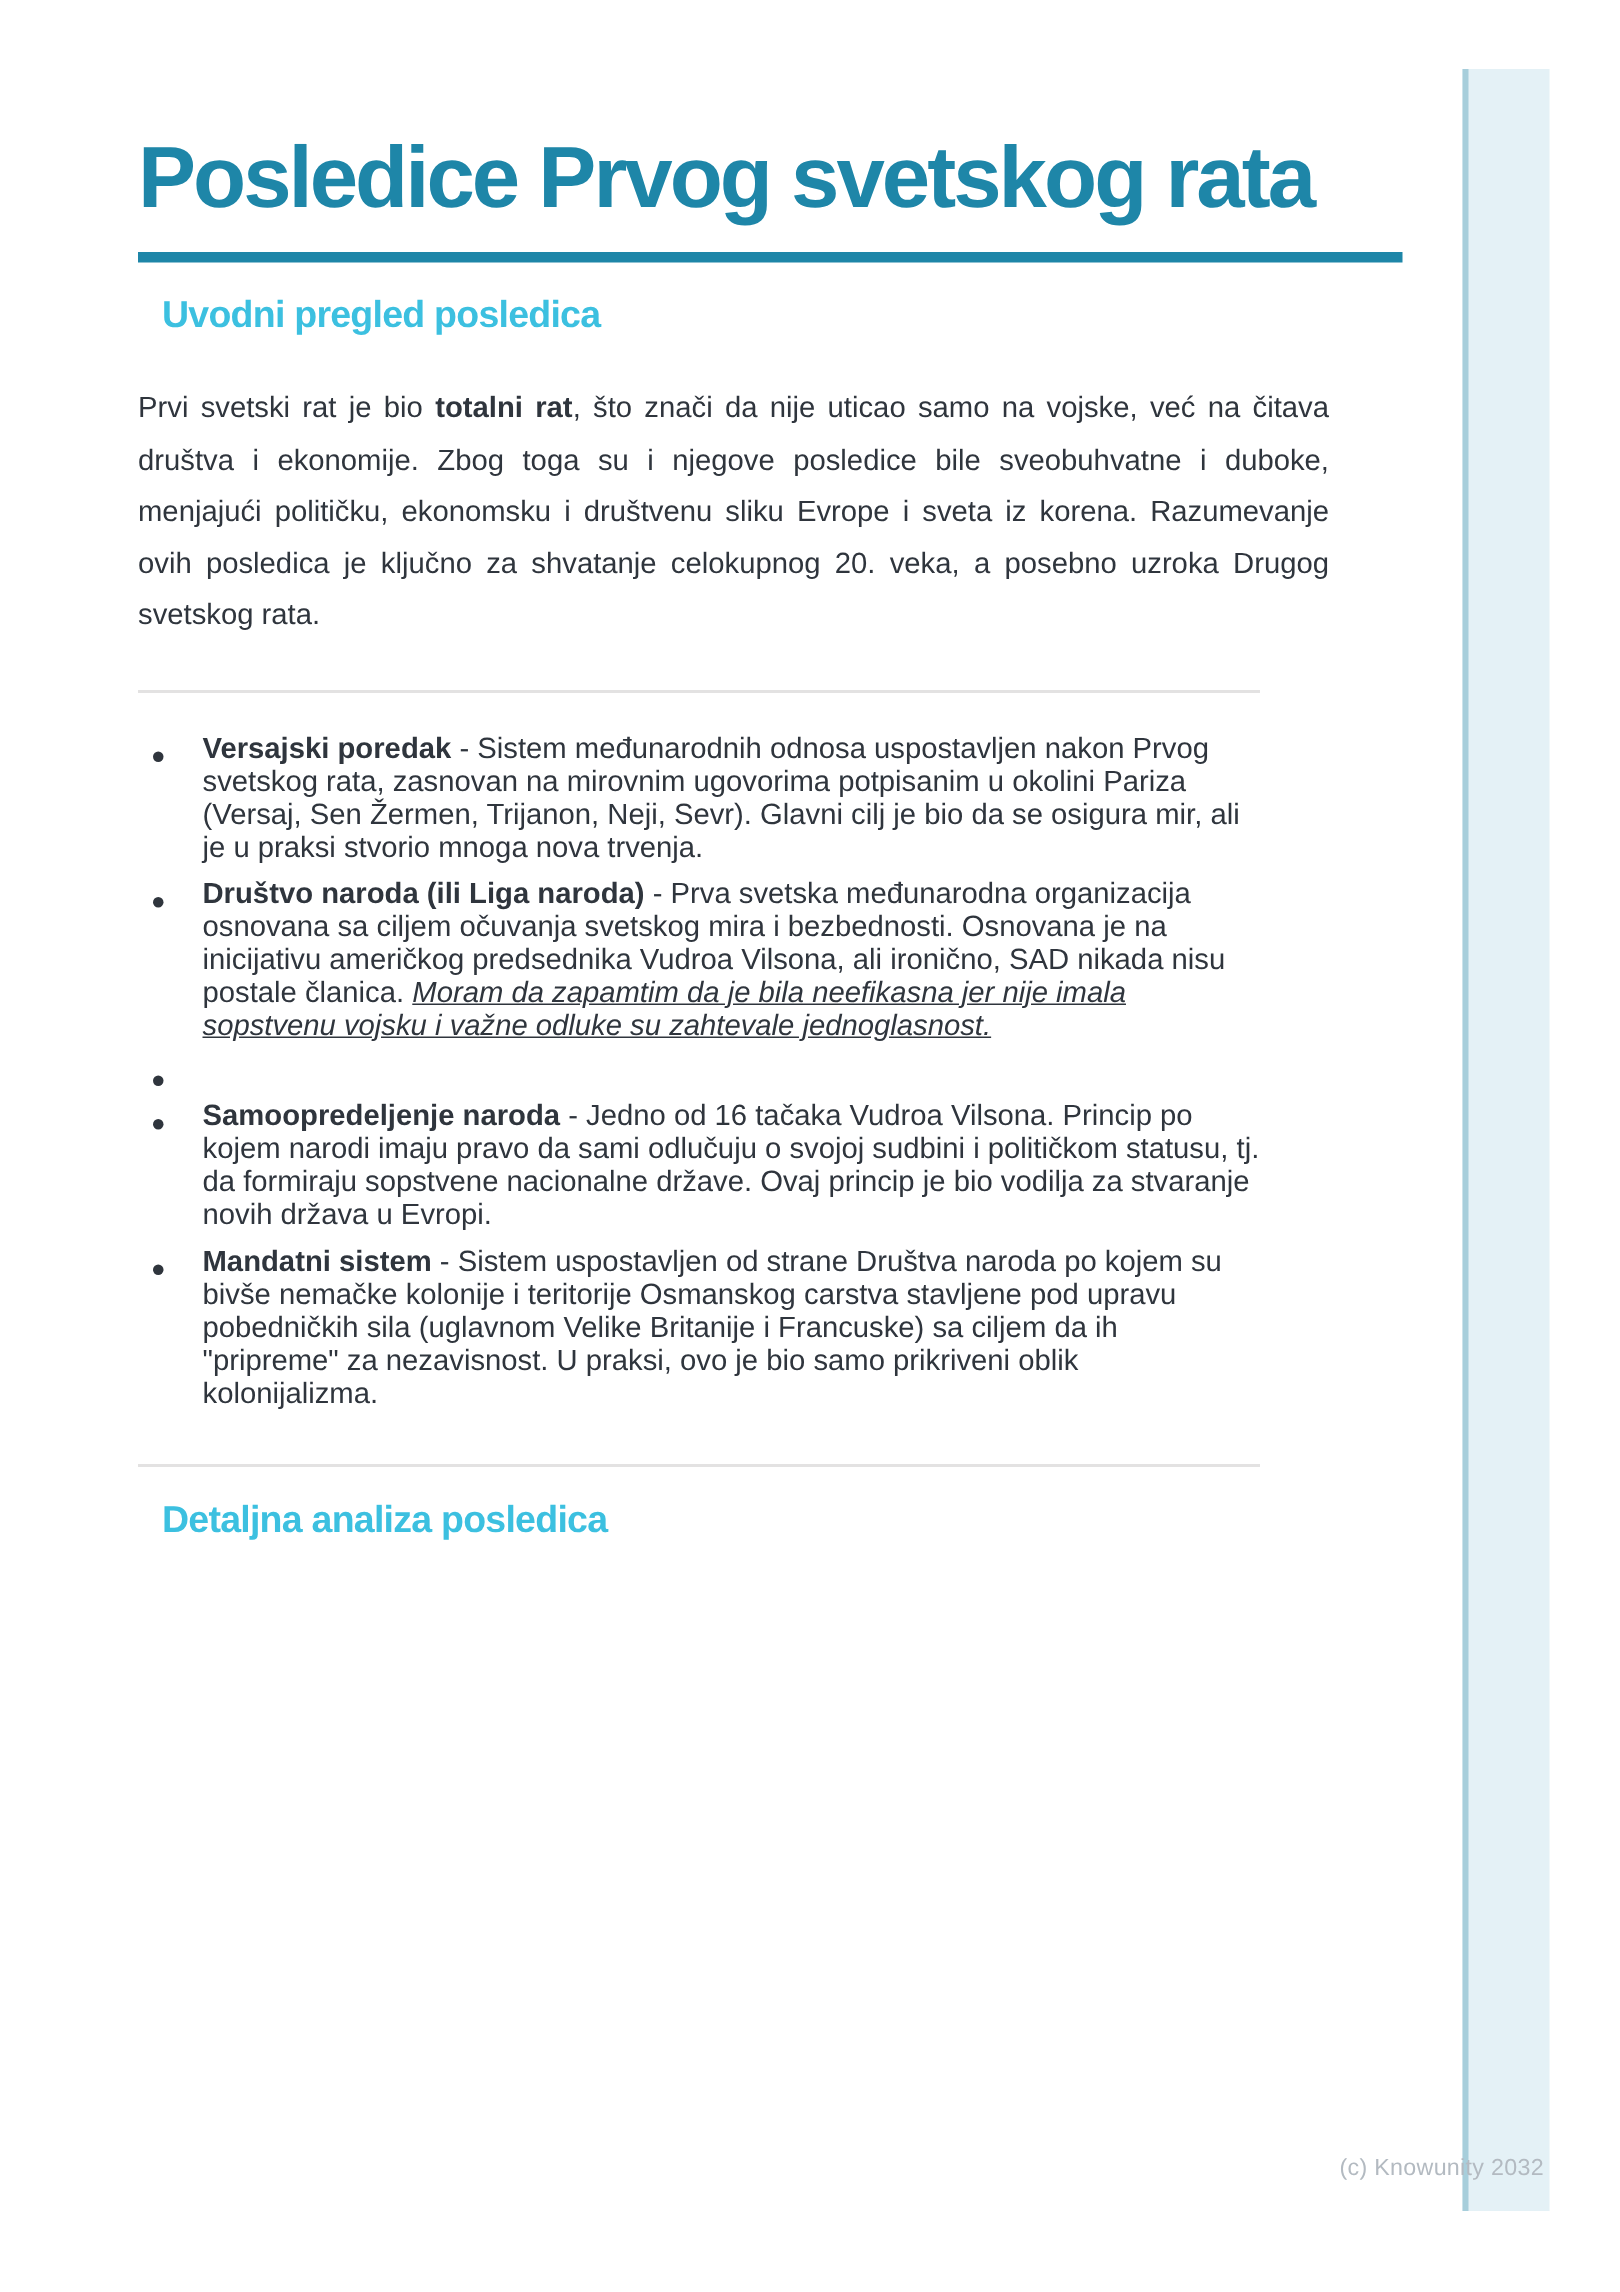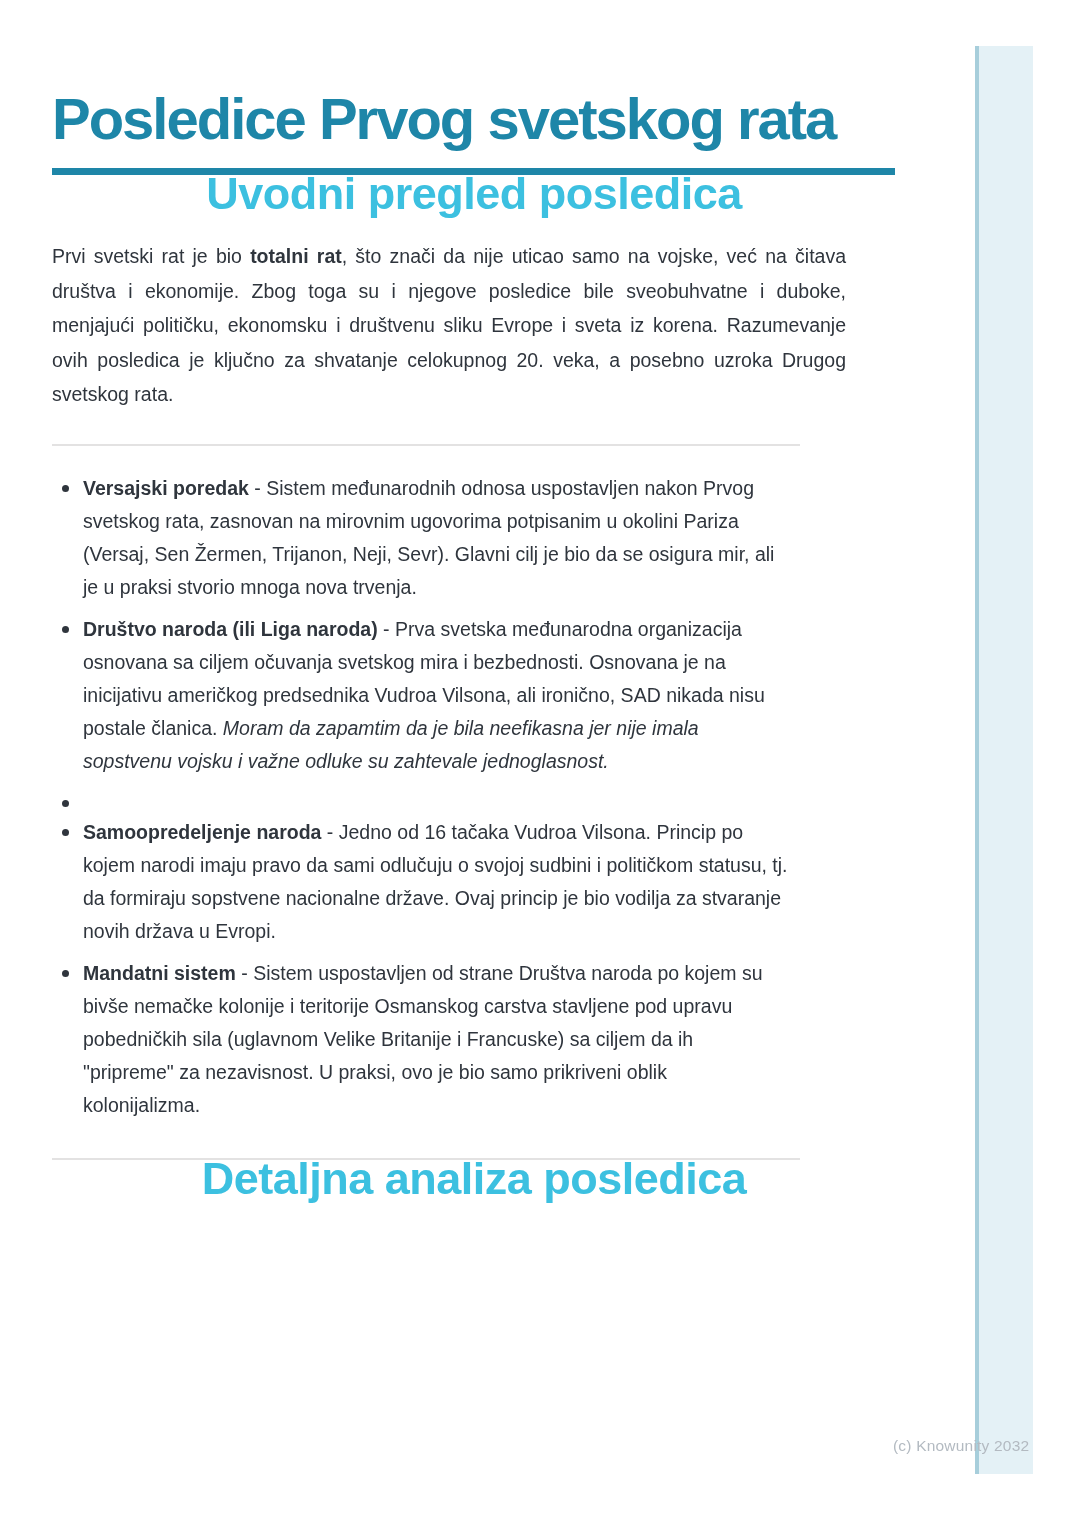--- a/index.html
+++ b/index.html
@@ -21,45 +21,44 @@
     top: 46px;
     width: 54px;
     height: 1428px;
     background: var(--stripe_fill, #e4f1f6);
     border-left: 4px solid var(--stripe_edge, #a7cedb);
     z-index: 0;
   }
   .content {
     position: relative;
     z-index: 1;
-    padding: 86px 0 0 52px;
+    padding: 86px 0 0 92px;
     width: 844px;
   }
   h1.page-title {
     margin: 0;
     font-size: 58px;
     line-height: 66px;
     font-weight: 700;
     letter-spacing: -2px;
     color: var(--accent_dark, #1e86a8);
   }
   .title-rule {
     margin-top: 16px;
     width: 843px;
     height: 7px;
     background: var(--accent_dark, #1e86a8);
   }
   h2.section-heading {
-    margin: 0;
-    font-size: 45px;
+    margin: 16px;
+    font-size: 25px;
     line-height: 38px;
     font-weight: 700;
     letter-spacing: -0.5px;
     color: var(--accent_light, #3cc0e0);
-    text-align: center;
   }
   .mt-h2-first { margin-top: 50px; }
   .mt-h2 { margin-top: 38px; }
   p.intro-paragraph {
     margin: 26px 0 16px 0;
     width: 794px;
     font-size: 19.5px;
     line-height: 34.5px;
     text-align: justify;
   }
@@ -84,27 +83,27 @@
   }
   .bullet-dot {
     flex: none;
     width: 7px;
     height: 7px;
     border-radius: 50%;
     background: var(--body_text, #2f353d);
     margin-top: 13px;
   }
   .term-text {
-    margin-left: 14px;
+    margin-left: 26px;
     width: 705px;
     font-size: 19.5px;
-    line-height: 33px;
+    line-height: 22px;
   }
   .seg-bold { font-weight: 700; }
-  .seg-italic { font-style: italic; }
+  .seg-italic { font-style: italic; text-decoration: underline; }
   .seg-normal { font-weight: 400; }
   .footer-credit {
     position: absolute;
     top: 1437px;
     left: 893px;
     z-index: 2;
     font-size: 15.5px;
     letter-spacing: 0.2px;
     color: var(--footer_text, #b3bac1);
     white-space: nowrap;

